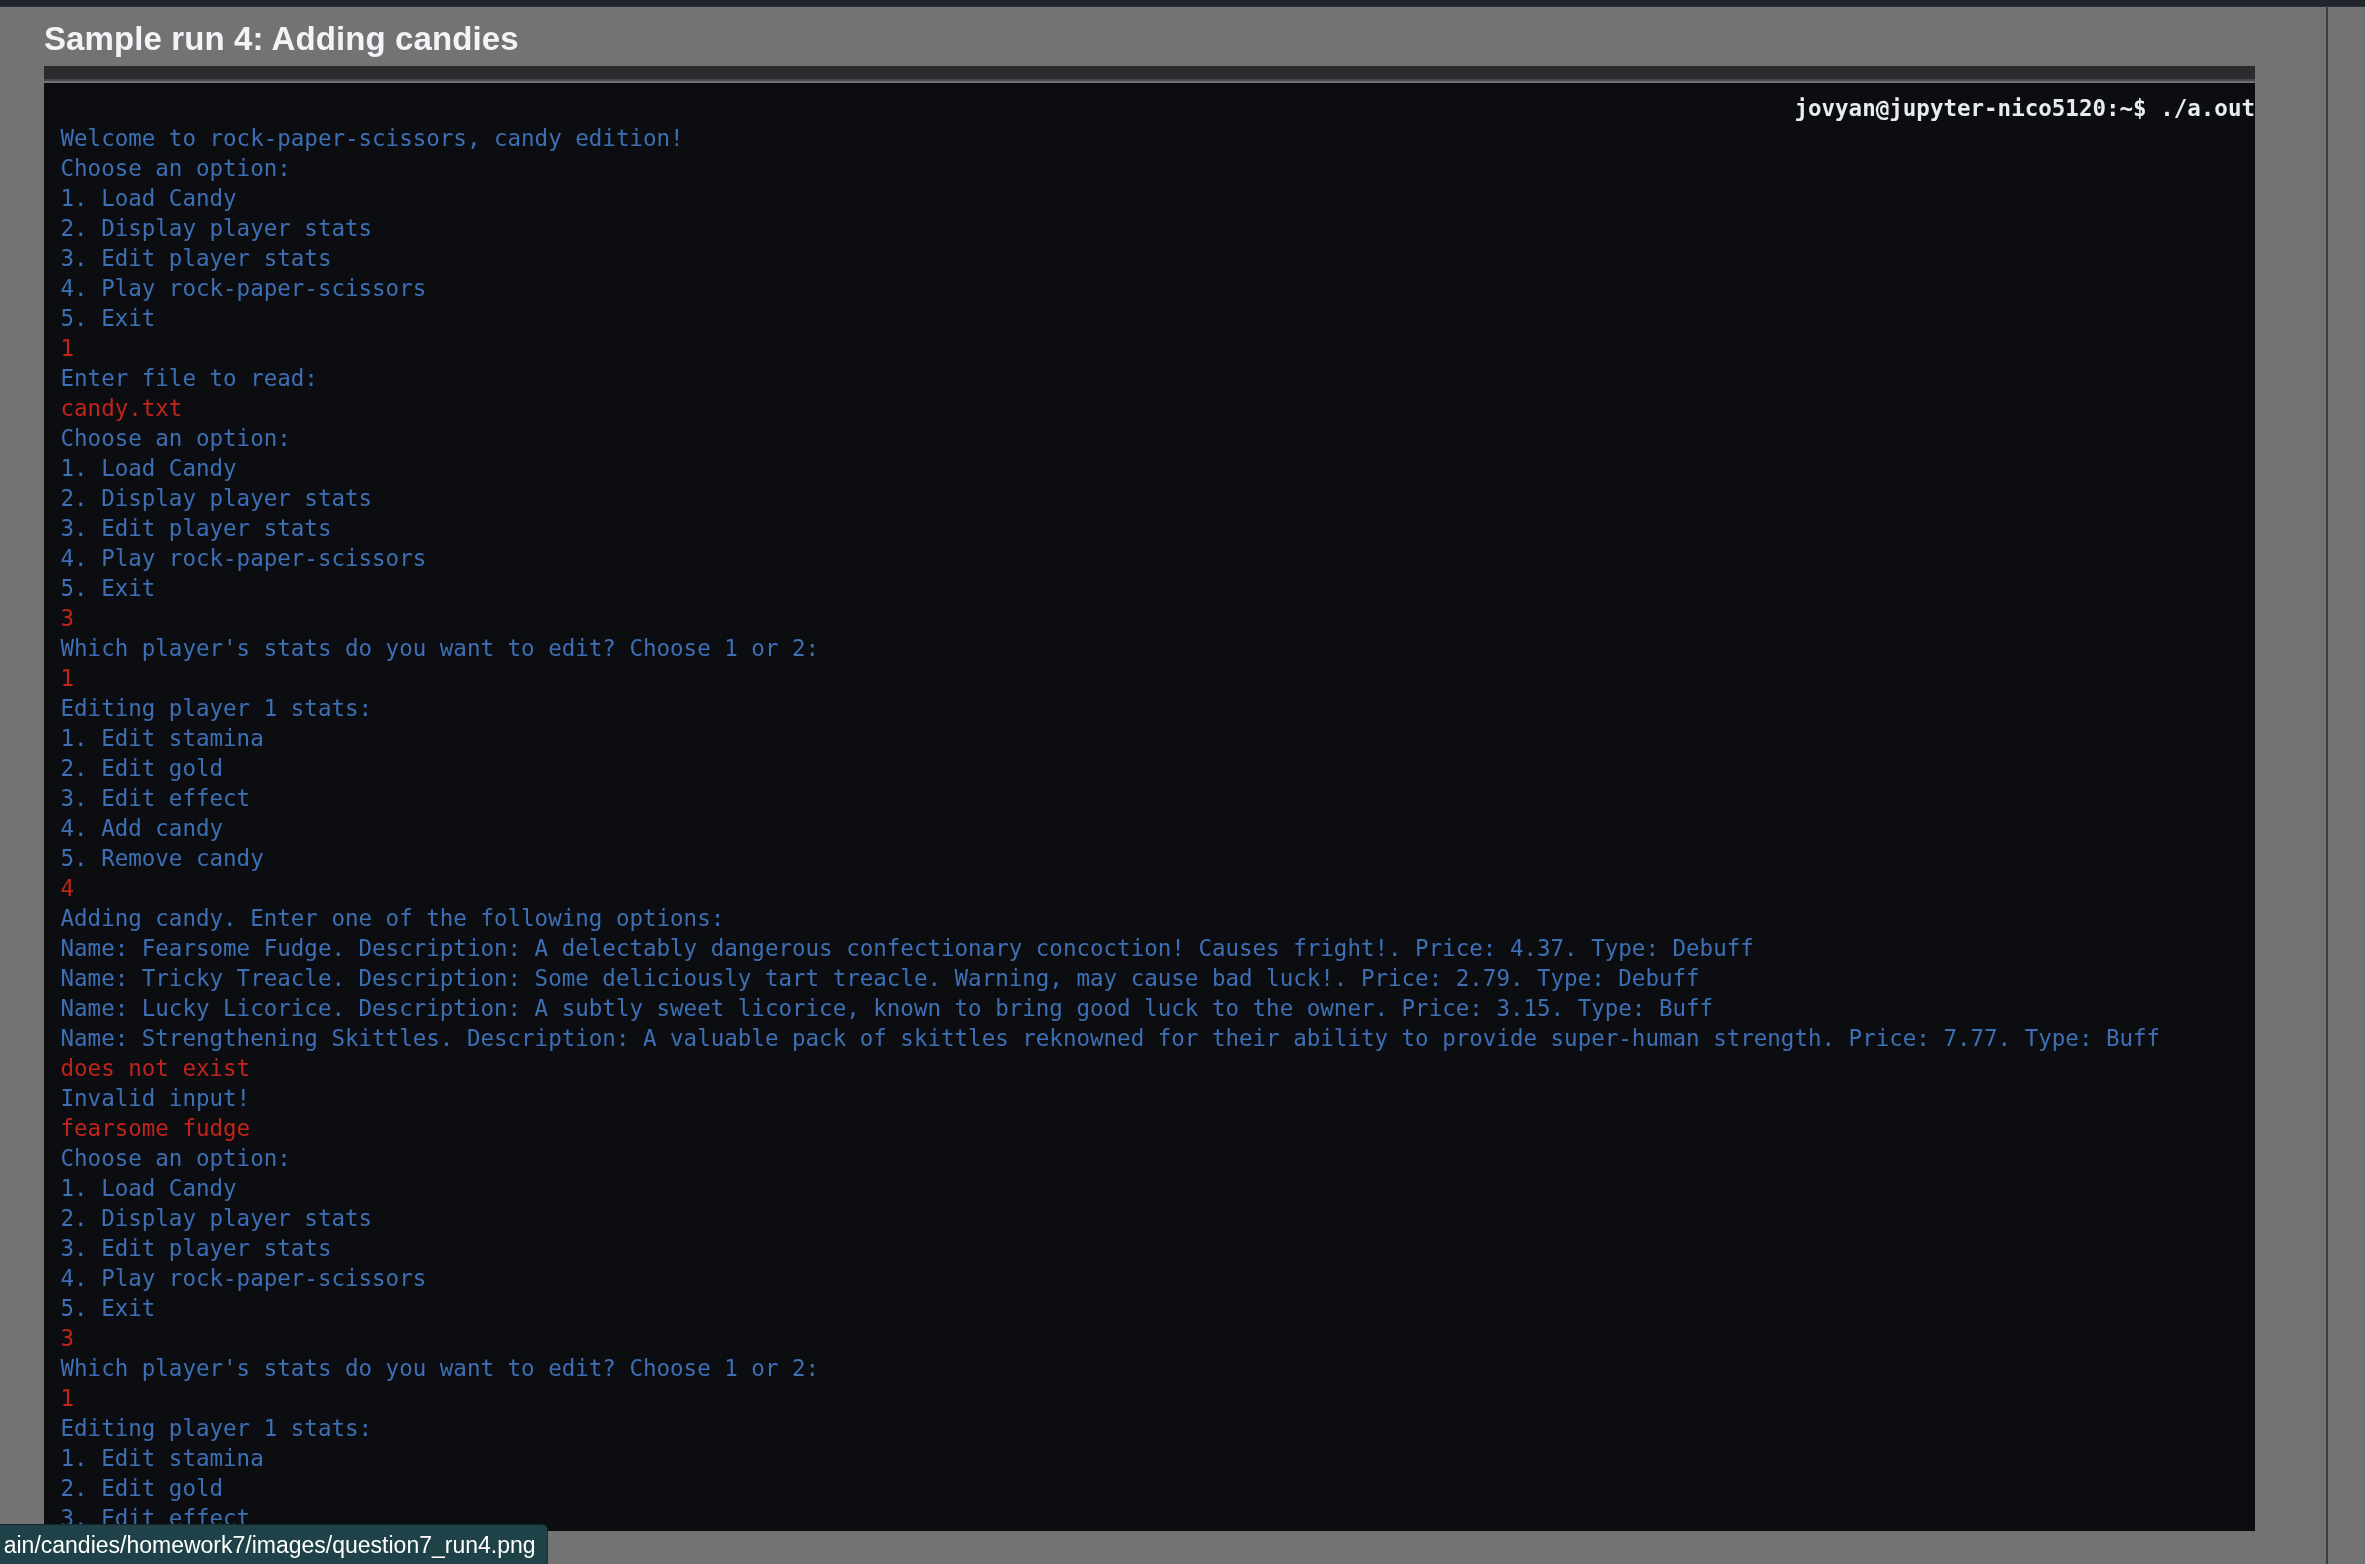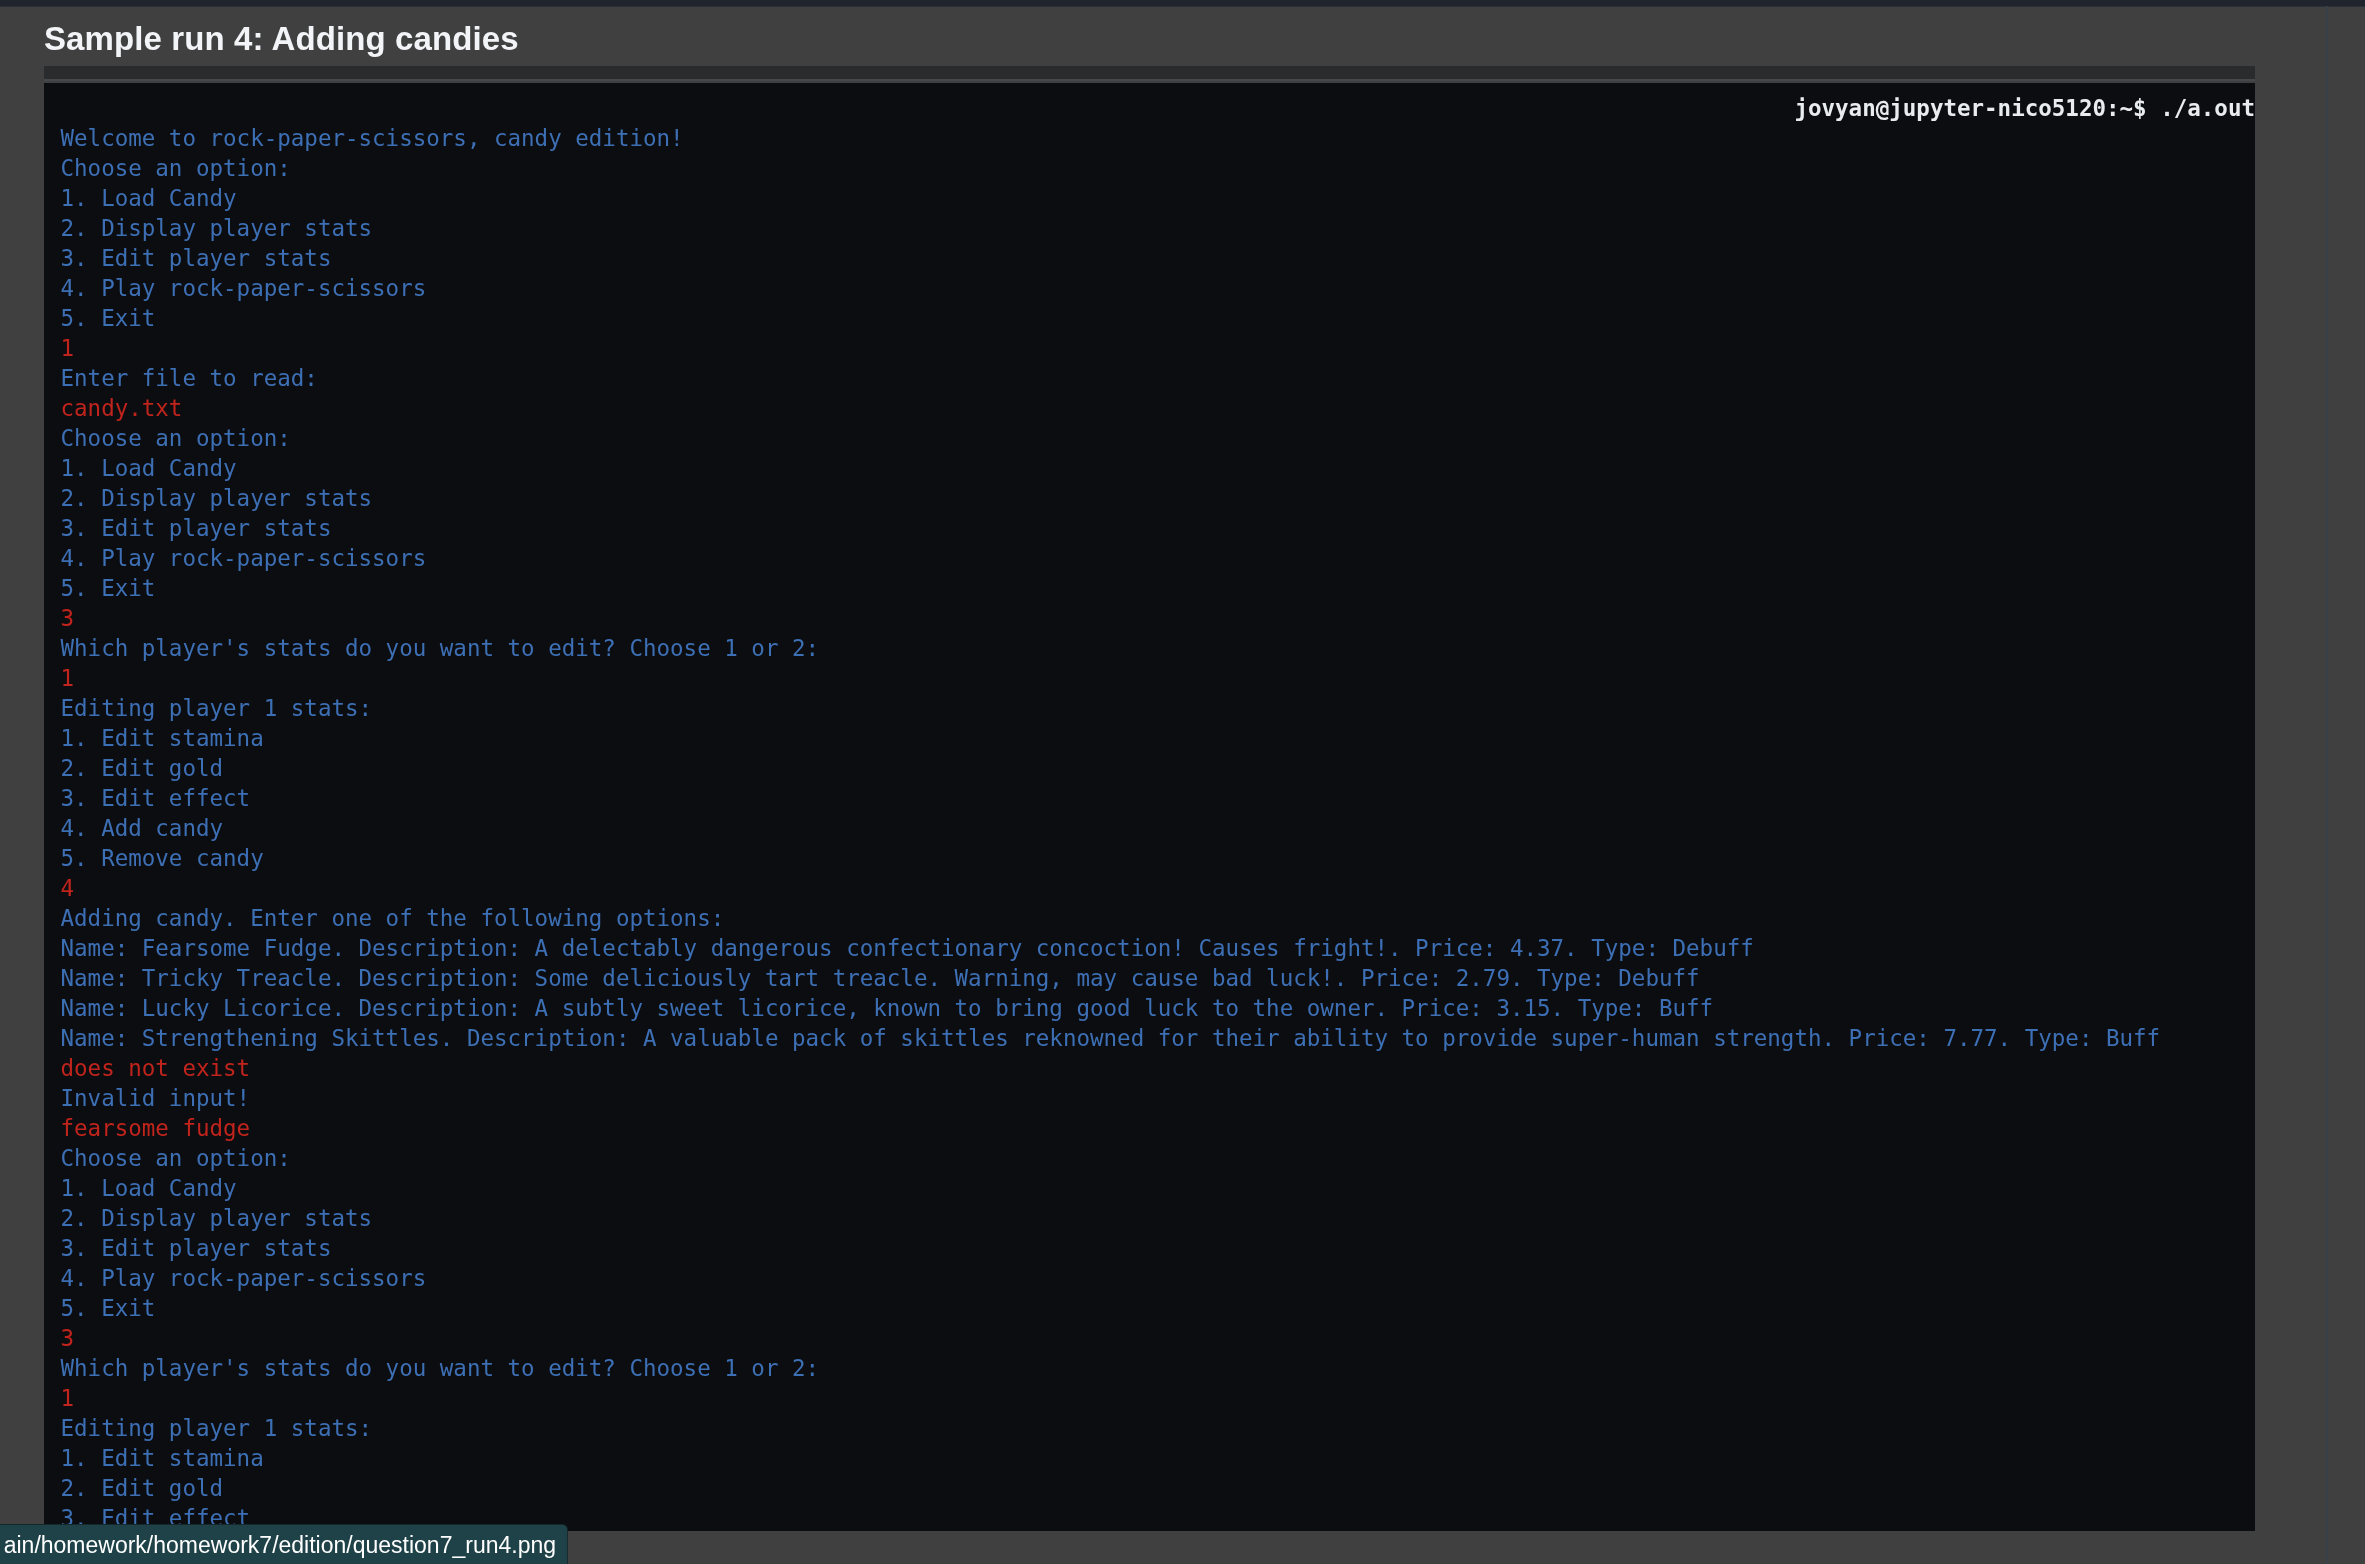--- a/index.html
+++ b/index.html
@@ -10,21 +10,21 @@
     width: 2366px;
     height: 1565px;
     overflow: hidden;
     font-family: "Liberation Sans", sans-serif;
   }
 
   #page {
     position: relative;
     width: 2366px;
     height: 1565px;
-    background: #404040;
+    background: #737373;
     overflow: hidden;
   }
 
   
   .top-strip {
     position: absolute;
     left: 0; top: 0;
     width: 2366px;
     height: 6.4px;
     background: #20242c;
@@ -116,16 +116,16 @@
   <div class="right-rule"></div>
 
   <div class="page-title">Sample run 4: Adding candies</div>
 
   <div class="hscroll"></div>
 
   <div class="terminal">
     <div class="term-inner" id="term-inner"><span class="line c-prompt">jovyan@jupyter-nico5120:~$ ./a.out</span><span class="line c-out">Welcome to rock-paper-scissors, candy edition!</span><span class="line c-out">Choose an option:</span><span class="line c-out">1. Load Candy</span><span class="line c-out">2. Display player stats</span><span class="line c-out">3. Edit player stats</span><span class="line c-out">4. Play rock-paper-scissors</span><span class="line c-out">5. Exit</span><span class="line c-in">1</span><span class="line c-out">Enter file to read:</span><span class="line c-in">candy.txt</span><span class="line c-out">Choose an option:</span><span class="line c-out">1. Load Candy</span><span class="line c-out">2. Display player stats</span><span class="line c-out">3. Edit player stats</span><span class="line c-out">4. Play rock-paper-scissors</span><span class="line c-out">5. Exit</span><span class="line c-in">3</span><span class="line c-out">Which player's stats do you want to edit? Choose 1 or 2:</span><span class="line c-in">1</span><span class="line c-out">Editing player 1 stats:</span><span class="line c-out">1. Edit stamina</span><span class="line c-out">2. Edit gold</span><span class="line c-out">3. Edit effect</span><span class="line c-out">4. Add candy</span><span class="line c-out">5. Remove candy</span><span class="line c-in">4</span><span class="line c-out">Adding candy. Enter one of the following options:</span><span class="line c-out">Name: Fearsome Fudge. Description: A delectably dangerous confectionary concoction! Causes fright!. Price: 4.37. Type: Debuff</span><span class="line c-out">Name: Tricky Treacle. Description: Some deliciously tart treacle. Warning, may cause bad luck!. Price: 2.79. Type: Debuff</span><span class="line c-out">Name: Lucky Licorice. Description: A subtly sweet licorice, known to bring good luck to the owner. Price: 3.15. Type: Buff</span><span class="line c-out">Name: Strengthening Skittles. Description: A valuable pack of skittles reknowned for their ability to provide super-human strength. Price: 7.77. Type: Buff</span><span class="line c-in">does not exist</span><span class="line c-out">Invalid input!</span><span class="line c-in">fearsome fudge</span><span class="line c-out">Choose an option:</span><span class="line c-out">1. Load Candy</span><span class="line c-out">2. Display player stats</span><span class="line c-out">3. Edit player stats</span><span class="line c-out">4. Play rock-paper-scissors</span><span class="line c-out">5. Exit</span><span class="line c-in">3</span><span class="line c-out">Which player's stats do you want to edit? Choose 1 or 2:</span><span class="line c-in">1</span><span class="line c-out">Editing player 1 stats:</span><span class="line c-out">1. Edit stamina</span><span class="line c-out">2. Edit gold</span><span class="line c-out">3. Edit effect</span></div>
   </div>
 
-  <div class="statusbar">ain/homework/homework7/edition/question7_run4.png</div>
+  <div class="statusbar">ain/candies/homework7/images/question7_run4.png</div>
 
 </div>
 
 
 </body></html>

